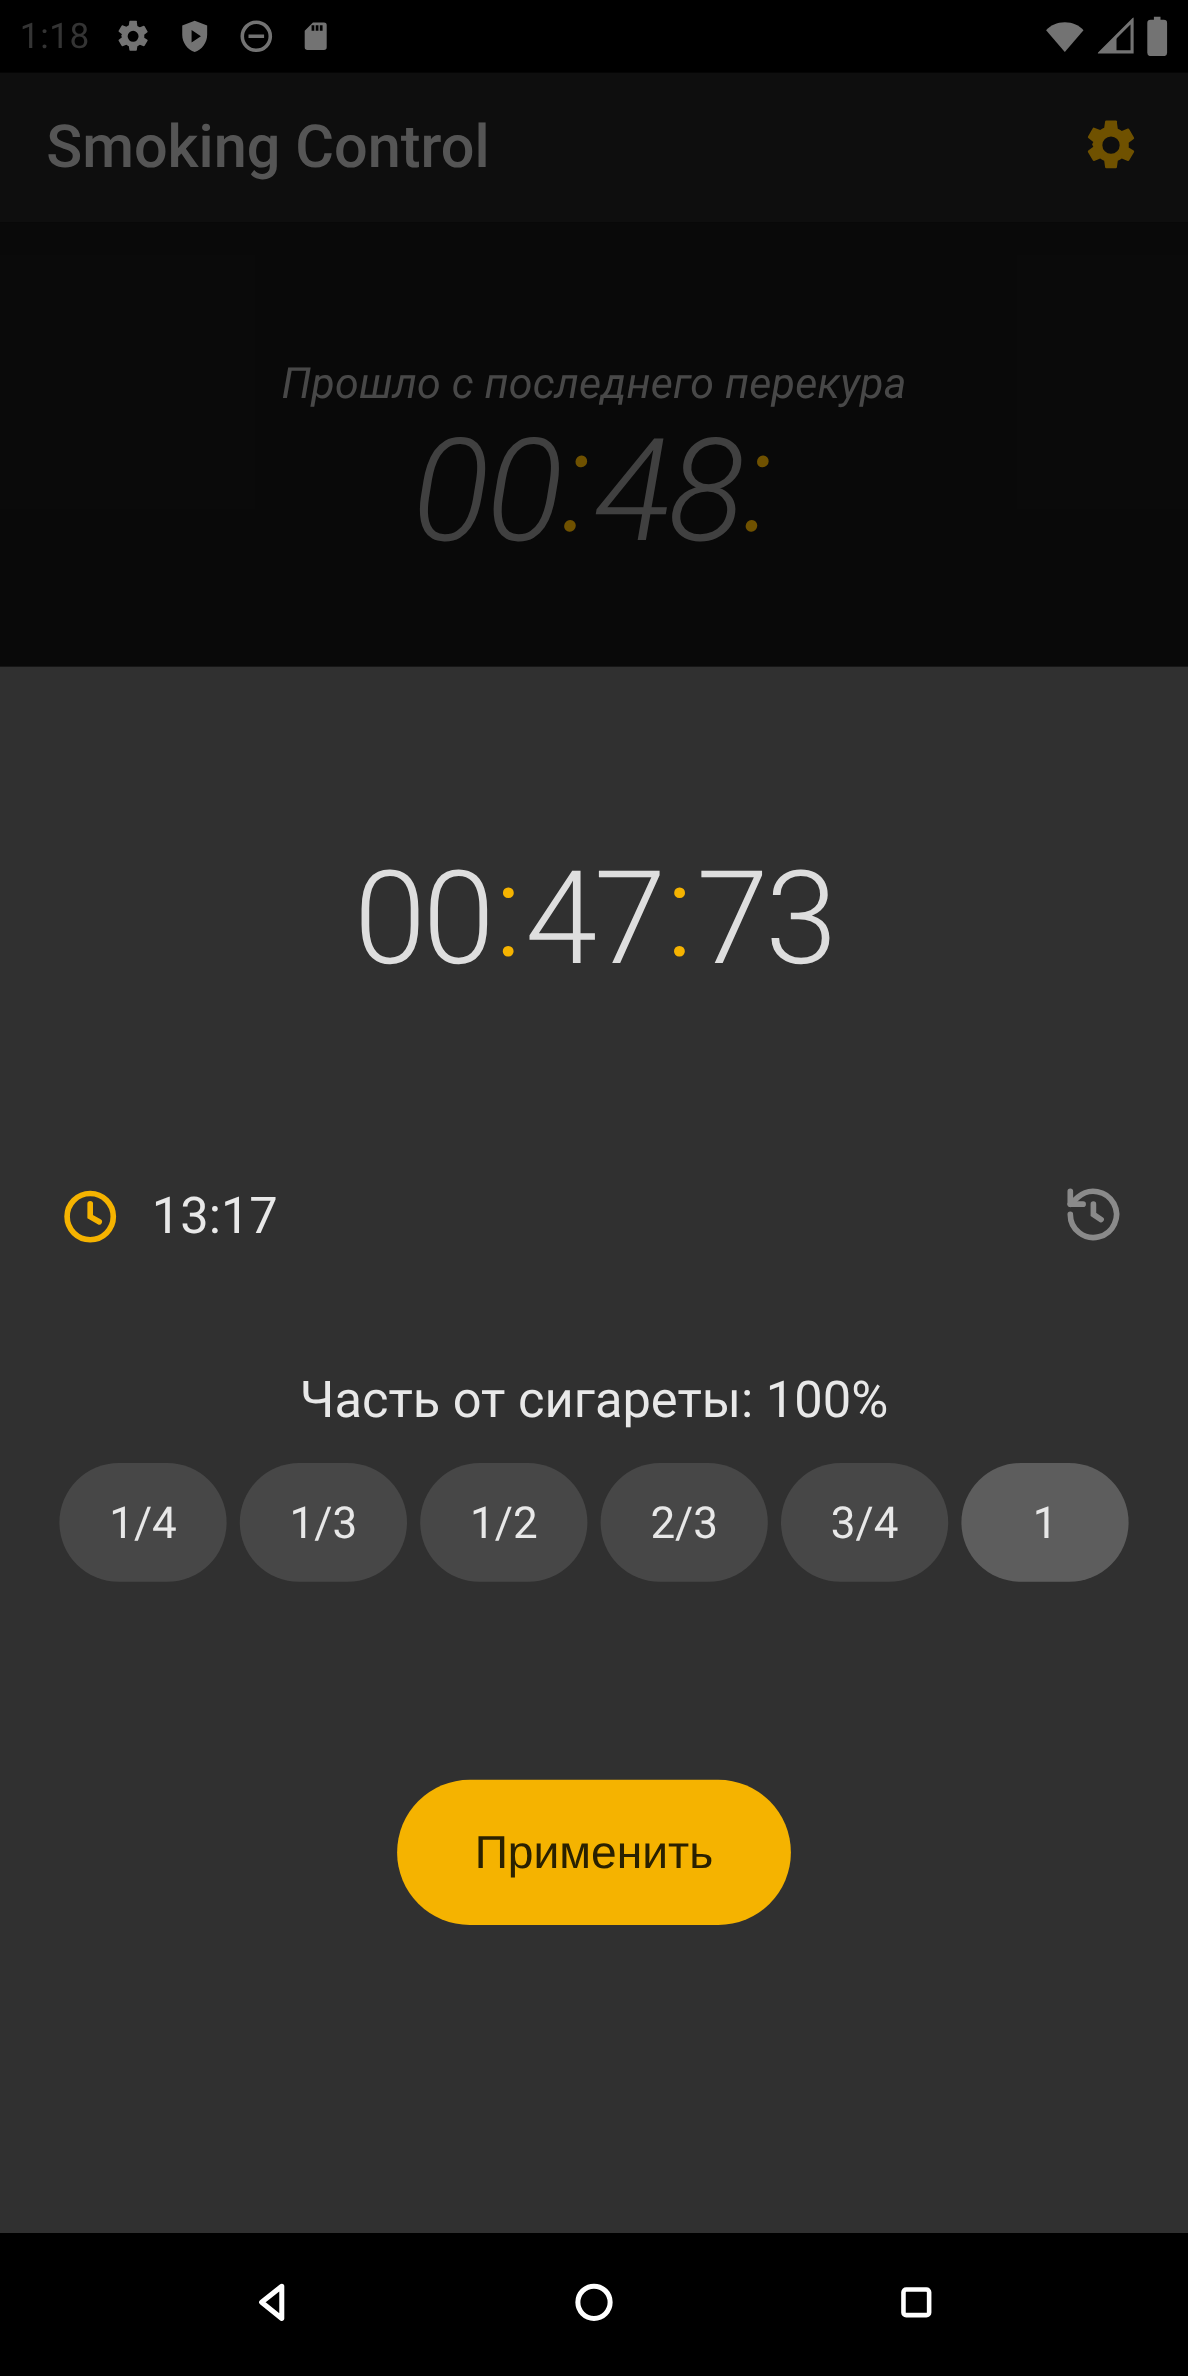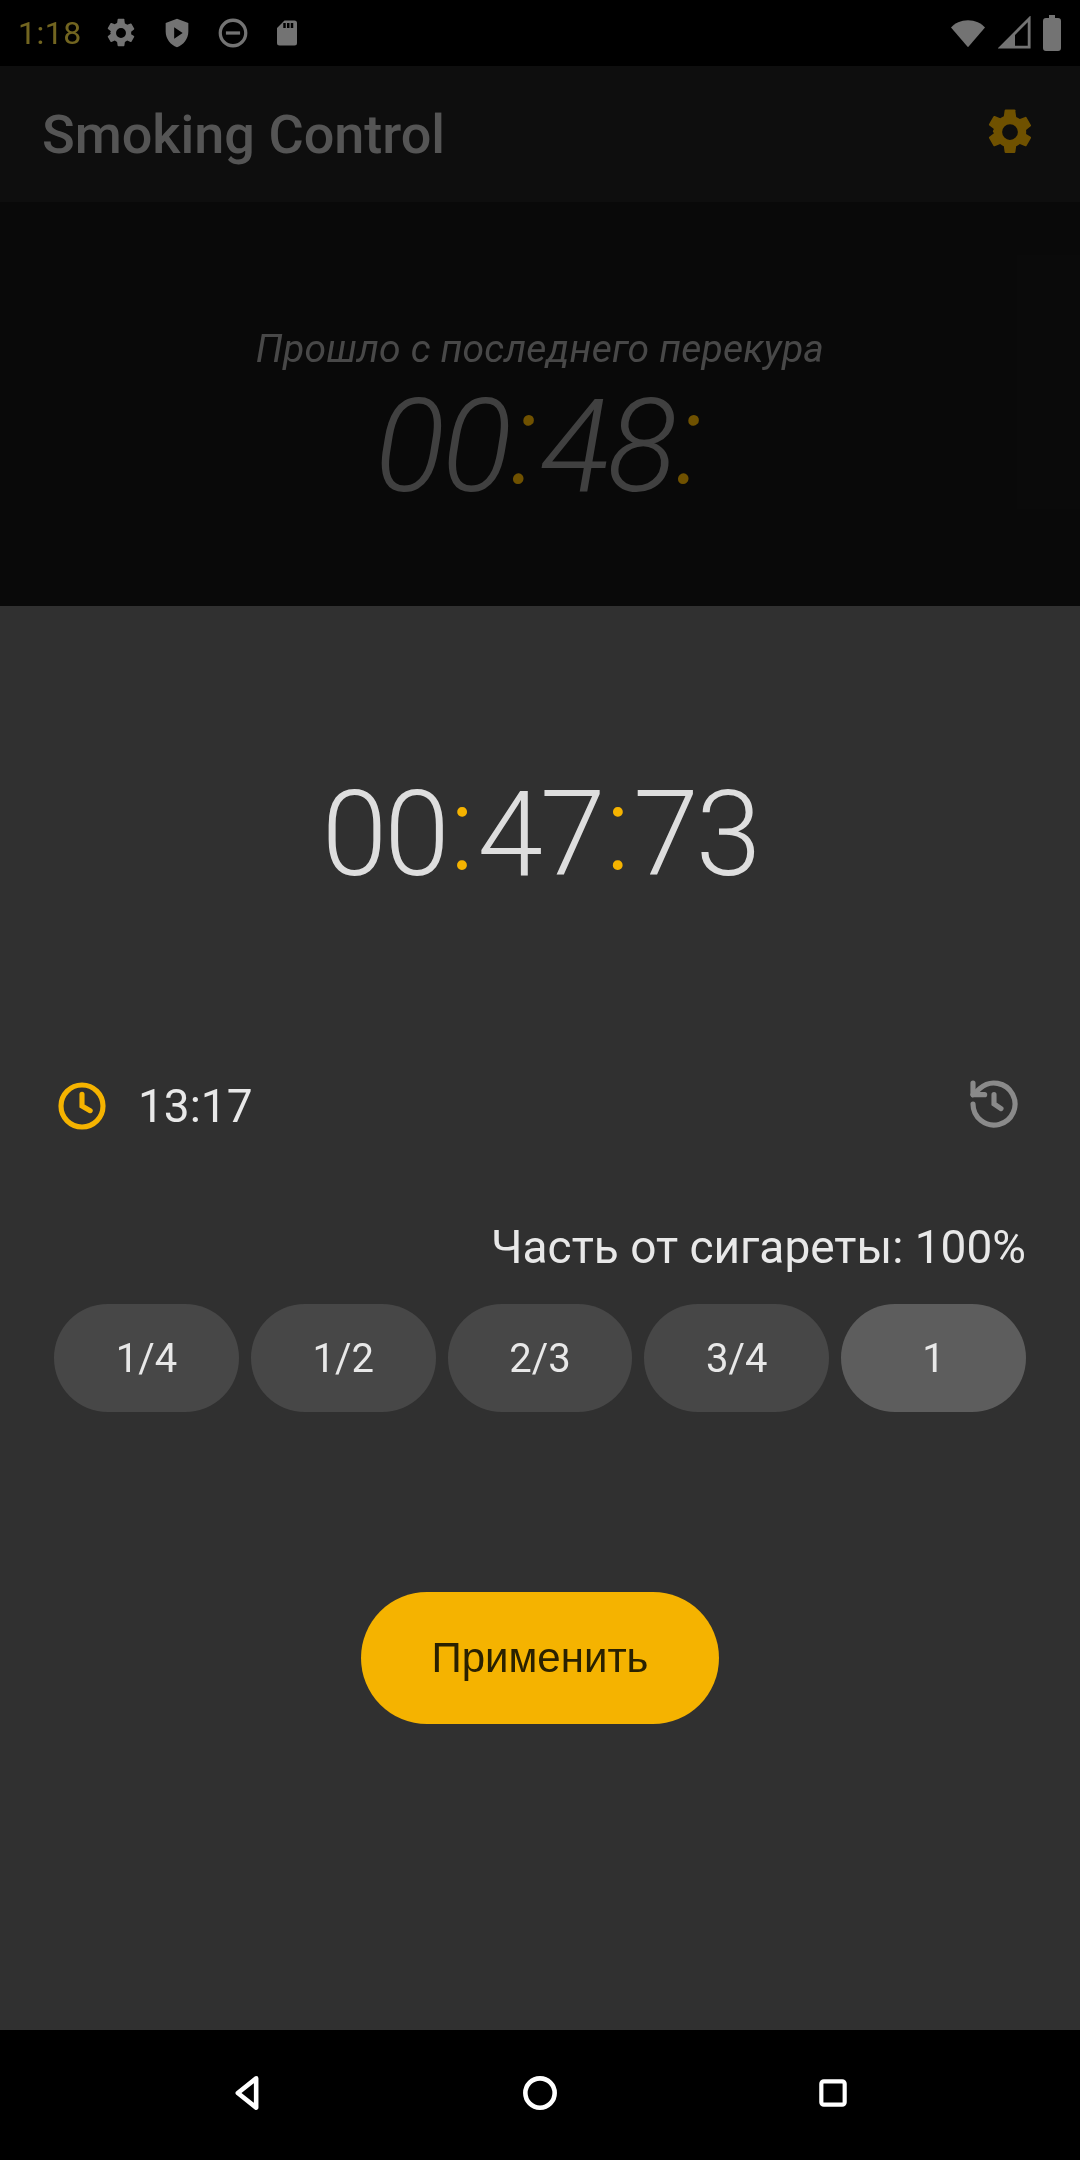--- a/index.html
+++ b/index.html
@@ -12,21 +12,21 @@
     background: rgba(0,0,0,0.55);
     z-index: 5;
     pointer-events: none;
   }
 
   
   .status-bar {
     position: absolute; top:0; left:0; right:0;
     height: 66px;
     background: #000;
-    color: #fde047;
+    color: #737373;
     display:flex; align-items:center; justify-content:space-between;
     padding: 16px 18px;
     z-index: 2;
   }
   .status-left { display:flex; align-items:center; gap: 22px; }
   .status-right { display:flex; align-items:center; gap: 10px; }
   .status-time { font-size: 32px; font-weight: 400; letter-spacing: 0.5px; }
   .status-ico svg { display:block; }
 
   
@@ -82,22 +82,22 @@
   }
   .dt-block { display:flex; align-items:center; gap:28px; }
   .dt-block.date { flex:1 1 auto; }
   .dt-block.time { flex:0 0 auto; }
   .dt-text { font-size:46px; color:#e8e8e8; }
   .dt-ico svg { display:block; }
   .history-btn { flex:0 0 auto; margin-left:auto; width:64px; height:64px; display:flex; align-items:center; justify-content:center;}
 
   
   .fraction-label {
-    margin-top: 82px;
-    text-align:right;
+    margin-top: 108px;
+    text-align:center;
     font-size:46px;
     color:#e8e8e8;
   }
 
   
   .segments {
     margin-top: 30px;
     display:flex;
     gap: 12px;
   }
@@ -237,20 +237,21 @@
           </svg>
       </span>
     </div>
   </div>
 
   <div class="fraction-label">Часть от сигареты: 100%</div>
 
   <div class="segments">
 
   <div class="seg">1/4</div>
+      <div class="seg">1/3</div>
       <div class="seg">1/2</div>
       <div class="seg">2/3</div>
       <div class="seg">3/4</div>
       <div class="seg selected">1</div>
     </div>
 
   <div class="apply-wrap">
     <button class="apply-btn">Применить</button>
   </div>
 </div>

